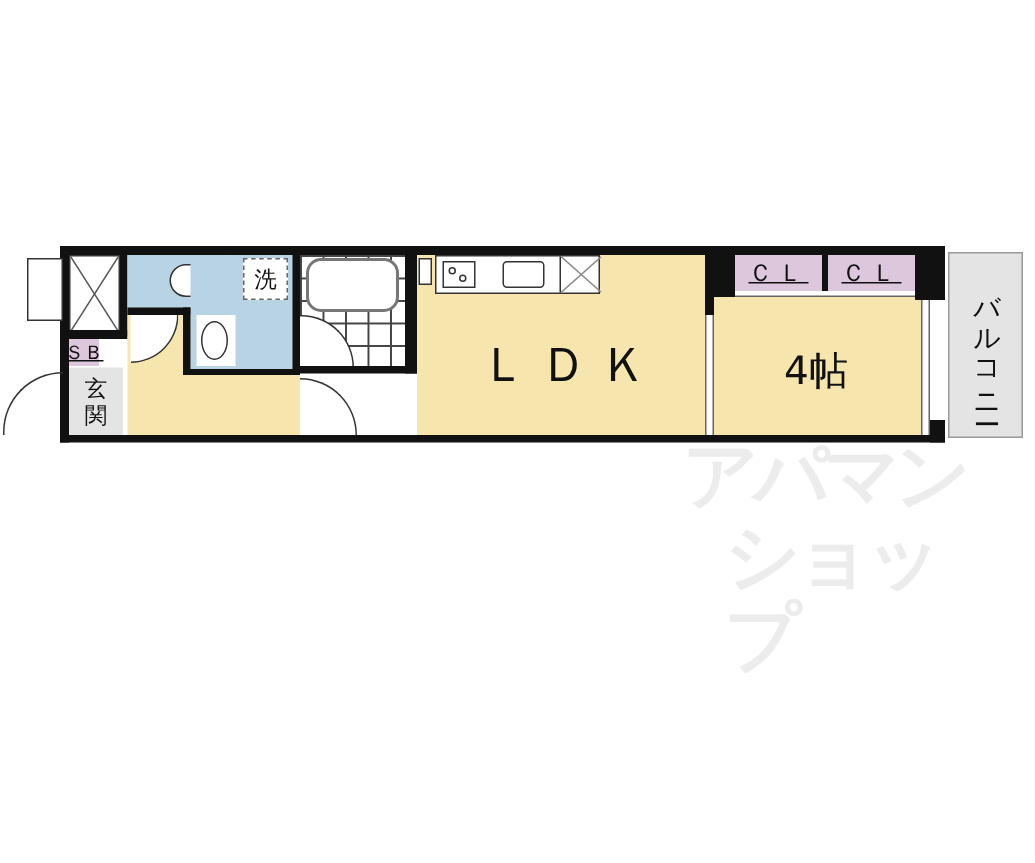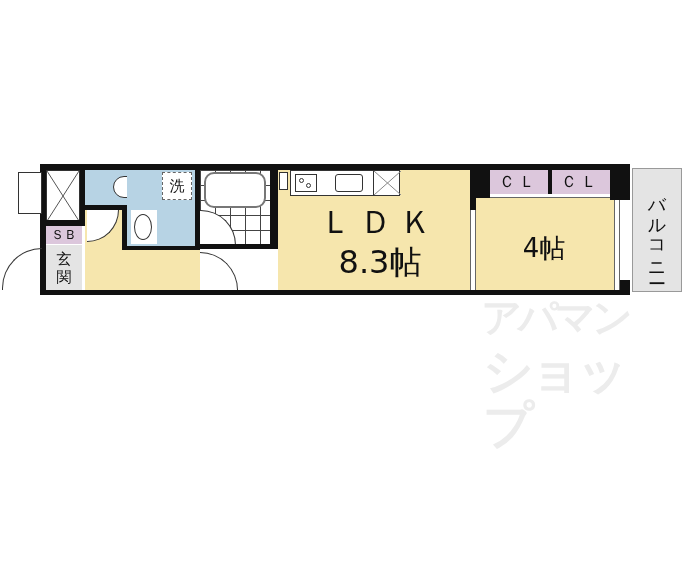--- a/index.html
+++ b/index.html
@@ -1,51 +1,51 @@
 <!DOCTYPE html>
 <html><head>
 <meta charset="utf-8">
 <style>
   html,body{margin:0;padding:0;background:#ffffff;}
   body{width:690px;height:575px;position:relative;overflow:hidden;font-family:"DejaVu Sans","Liberation Sans",sans-serif;}
   .abs{position:absolute;box-sizing:border-box;}
   .wall{background:#111;}
   .floor{background:#f6e6ad;}
   .wet{background:#b7d3e4;}
-  .closet{background:#dcc7dc;}
+  .closet{background:#dcc7dc;text-decoration:underline;}
   .gray{background:#e4e4e4;}
   .label{display:flex;align-items:center;justify-content:center;color:#111;white-space:nowrap;}
   .tile{background-image:linear-gradient(#444 1px,transparent 1px),linear-gradient(90deg,#444 1px,transparent 1px);background-size:15px 15px;background-color:#fff;}
   .watermark{color:#ececec;font-weight:bold;font-family:"DejaVu Sans",sans-serif;}
 </style>
 </head>
 <body>
 
 <div class="abs watermark" style="left:455px;top:290px;width:200px;height:120px;">
-  <div style="font-size:40px;line-height:54px;letter-spacing:-4px;text-align:center;">アパマン</div>
+  <div style="font-size:50px;line-height:54px;letter-spacing:-4px;">アパマン</div>
   <div style="font-size:50px;line-height:54px;padding-left:28px;letter-spacing:-4px;">ショップ</div>
 </div>
 
 <div class="abs wall" style="left:40px;top:164px;width:590px;height:6px;"></div>
 <div class="abs wall" style="left:40px;top:290px;width:590px;height:5px;"></div>
 <div class="abs wall" style="left:40px;top:164px;width:6px;height:131px;"></div>
 
 <div class="abs" style="left:2px;top:248px;width:40px;height:42px;border:1px solid #333;border-radius:40px 0 0 0;border-right:none;border-bottom:none;"></div>
 <div class="abs" style="left:18px;top:172px;width:24px;height:42px;border:1px solid #333;background:#fff;"></div>
 
 <div class="abs" style="left:46px;top:170px;width:34px;height:52px;border:1px solid #333;background:#fff;">
   <svg width="32" height="50" style="position:absolute;left:0;top:0">
       <line x1="0" y1="0" x2="32" y2="50" stroke="#555"></line>
       <line x1="32" y1="0" x2="0" y2="50" stroke="#555"></line>
     </svg>
 </div>
 <div class="abs wall" style="left:80px;top:164px;width:5px;height:60px;"></div>
 <div class="abs wall" style="left:40px;top:220px;width:45px;height:6px;"></div>
 
-<div class="abs closet label" style="left:46px;top:226px;width:36px;height:18px;font-size:13px;">
+<div class="abs closet label" style="left:46px;top:226px;width:20px;height:18px;font-size:13px;">
   <span>ＳＢ</span>
 </div>
 
 <div class="abs gray label" style="left:46px;top:245px;width:36px;height:45px;flex-direction:column;font-size:15px;line-height:18px;">
   <span>玄</span>
   <span>関</span>
 </div>
 
 <div class="abs wet" style="left:85px;top:170px;width:65px;height:37px;">
   <div class="abs" style="left:28px;top:6px;width:30px;height:22px;border:1px solid #333;border-radius:12px 4px 4px 12px;background:#fff;"></div>
@@ -85,21 +85,20 @@
   <div class="abs" style="left:82px;top:0px;width:27px;height:24px;border-left:1px solid #333;">
     <svg width="27" height="24" style="position:absolute;left:0;top:0">
         <line x1="0" y1="0" x2="27" y2="24" stroke="#888"></line>
         <line x1="27" y1="0" x2="0" y2="24" stroke="#888"></line>
       </svg>
   </div>
 </div>
 <div class="abs" style="left:279px;top:172px;width:9px;height:18px;border:1px solid #333;background:#fff;"></div>
 <div class="abs label" style="left:300px;top:200px;width:160px;height:85px;flex-direction:column;">
   <span style="font-size:32px;line-height:38px;letter-spacing:8px;text-align:right;">ＬＤＫ</span>
-  <span style="font-size:32px;line-height:42px;">8.3帖</span>
 </div>
 
 <div class="abs" style="left:470px;top:208px;width:6px;height:82px;border-left:1px solid #666;border-right:1px solid #666;background:#fff;"></div>
 <div class="abs wall" style="left:470px;top:164px;width:20px;height:46px;"></div>
 
 <div class="abs floor" style="left:476px;top:198px;width:138px;height:92px;"></div>
 <div class="abs closet label" style="left:490px;top:170px;width:58px;height:24px;font-size:16px;letter-spacing:4px;">
   <span>ＣＬ</span>
 </div>
 <div class="abs wall" style="left:548px;top:170px;width:4px;height:24px;"></div>

